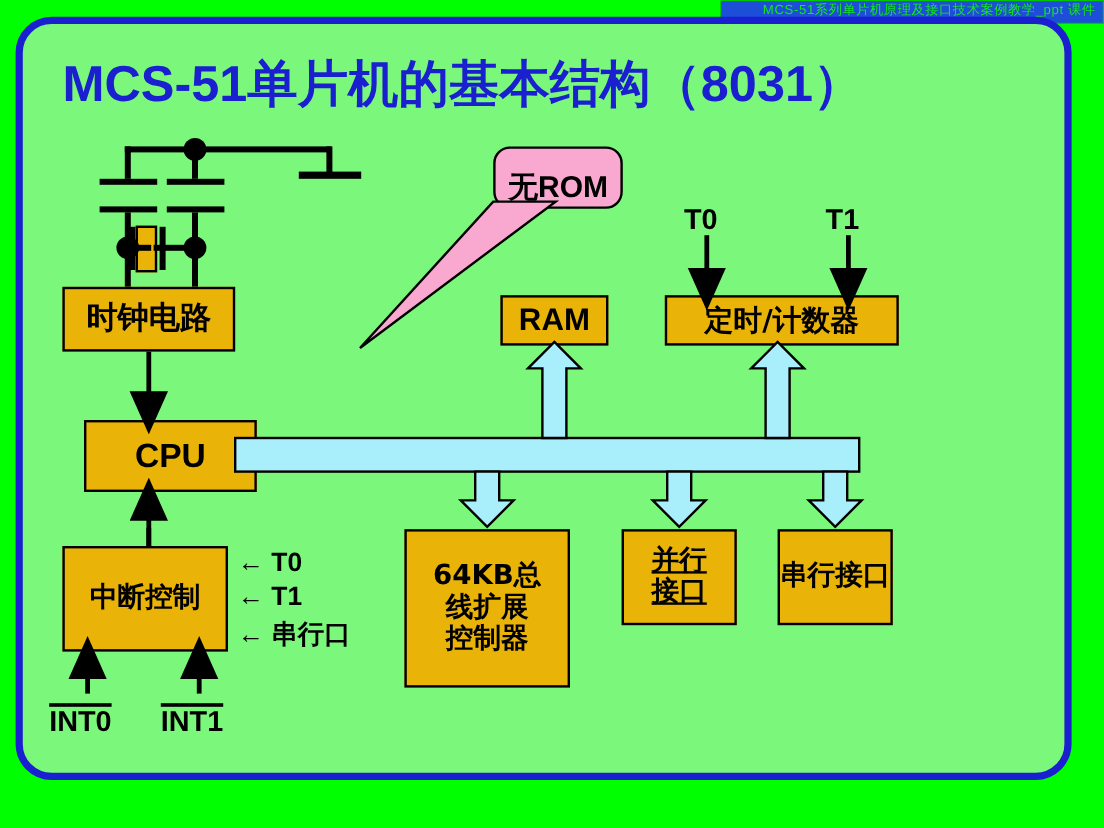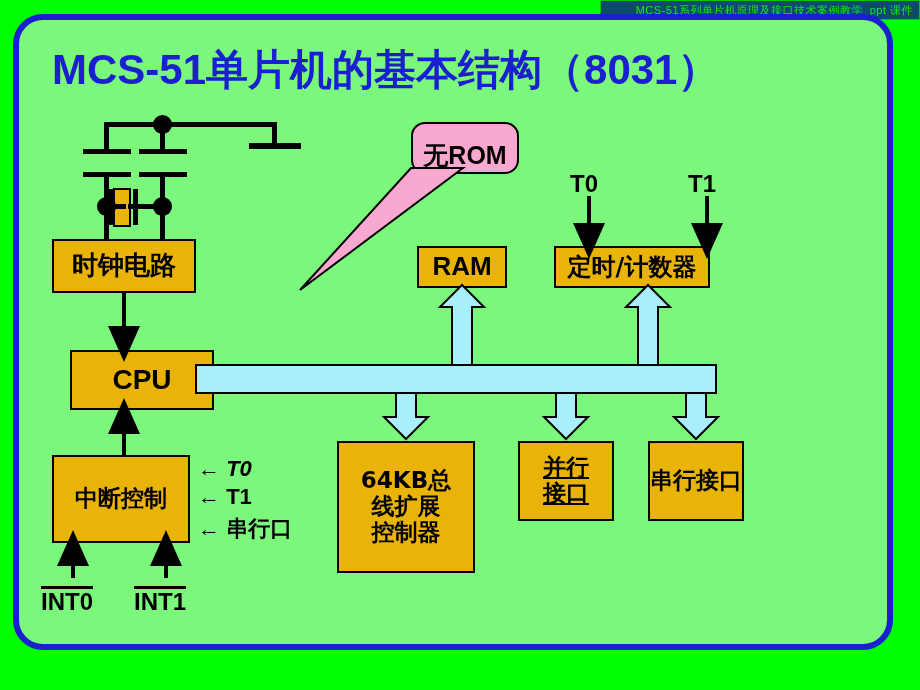--- a/index.html
+++ b/index.html
@@ -8,23 +8,23 @@
     background:#00ff00;
     font-family:"Liberation Sans","DejaVu Sans",sans-serif;
     overflow:hidden;
     position:relative;
   }
   #slide{position:absolute;left:0;top:0;width:920px;height:690px;}
 
   
   .header-band{
     position:absolute;left:600px;top:0px;width:320px;height:20px;
-    background:#0c4a6e;border:1px solid #00c800;
-    box-sizing:border-box;
-    display:flex;align-items:center;justify-content:flex-end;
+    background:#1d4ed8;border:1px solid #00c800;
+    box-sizing:border-box;
+    display:flex;align-items:flex-start;justify-content:flex-end;
     padding-right:6px;
   }
   .header-band .htxt{
     font-size:11px;color:#13e913;white-space:nowrap;letter-spacing:.5px;
   }
 
   
   .panel{
     position:absolute;left:13px;top:14px;width:880px;height:636px;
     background:#7bf87b;
@@ -126,21 +126,21 @@
   </div>
 
   <div class="box cn" style="left:52px;top:455px;width:138px;height:88px;font-size:23px;">
     <span>中断控制</span>
   </div>
 
   <div class="box" style="left:417px;top:246px;width:90px;height:42px;font-size:26px;">
     <span>RAM</span>
   </div>
 
-  <div class="box cn" style="left:554px;top:246px;width:156px;height:42px;font-size:24px;">
+  <div class="box cn" style="left:554px;top:246px;width:195px;height:42px;font-size:24px;">
     <span>定时/计数器</span>
   </div>
 
   <div class="box cn" style="left:337px;top:441px;width:138px;height:132px;font-size:23px;flex-direction:column;">
     <span>64KB总</span>
     <span>线扩展</span>
     <span>控制器</span>
   </div>
 
   <div class="box cn" style="left:518px;top:441px;width:96px;height:80px;font-size:23px;flex-direction:column;text-decoration:underline;">
@@ -153,21 +153,21 @@
     <span>接口</span>
   </div>
 
   <div class="callout">
     <span>无ROM</span>
   </div>
 
   <div class="lab" style="left:570px;top:170px;font-size:24px;">T0</div>
   <div class="lab" style="left:688px;top:170px;font-size:24px;">T1</div>
 
-  <div class="lab" style="left:198px;top:456px;font-size:22px;font-style:italic;">
+  <div class="lab" style="left:198px;top:456px;font-size:22px;">
     <span>←</span>
     <span>T0</span>
   </div>
   <div class="lab" style="left:198px;top:484px;font-size:22px;">
     <span>←</span>
     <span>T1</span>
   </div>
   <div class="lab" style="left:198px;top:514px;font-size:22px;">
     <span>←</span>
     <span class="cn" style="font-family:'DejaVu Sans',sans-serif;">串行口</span>

